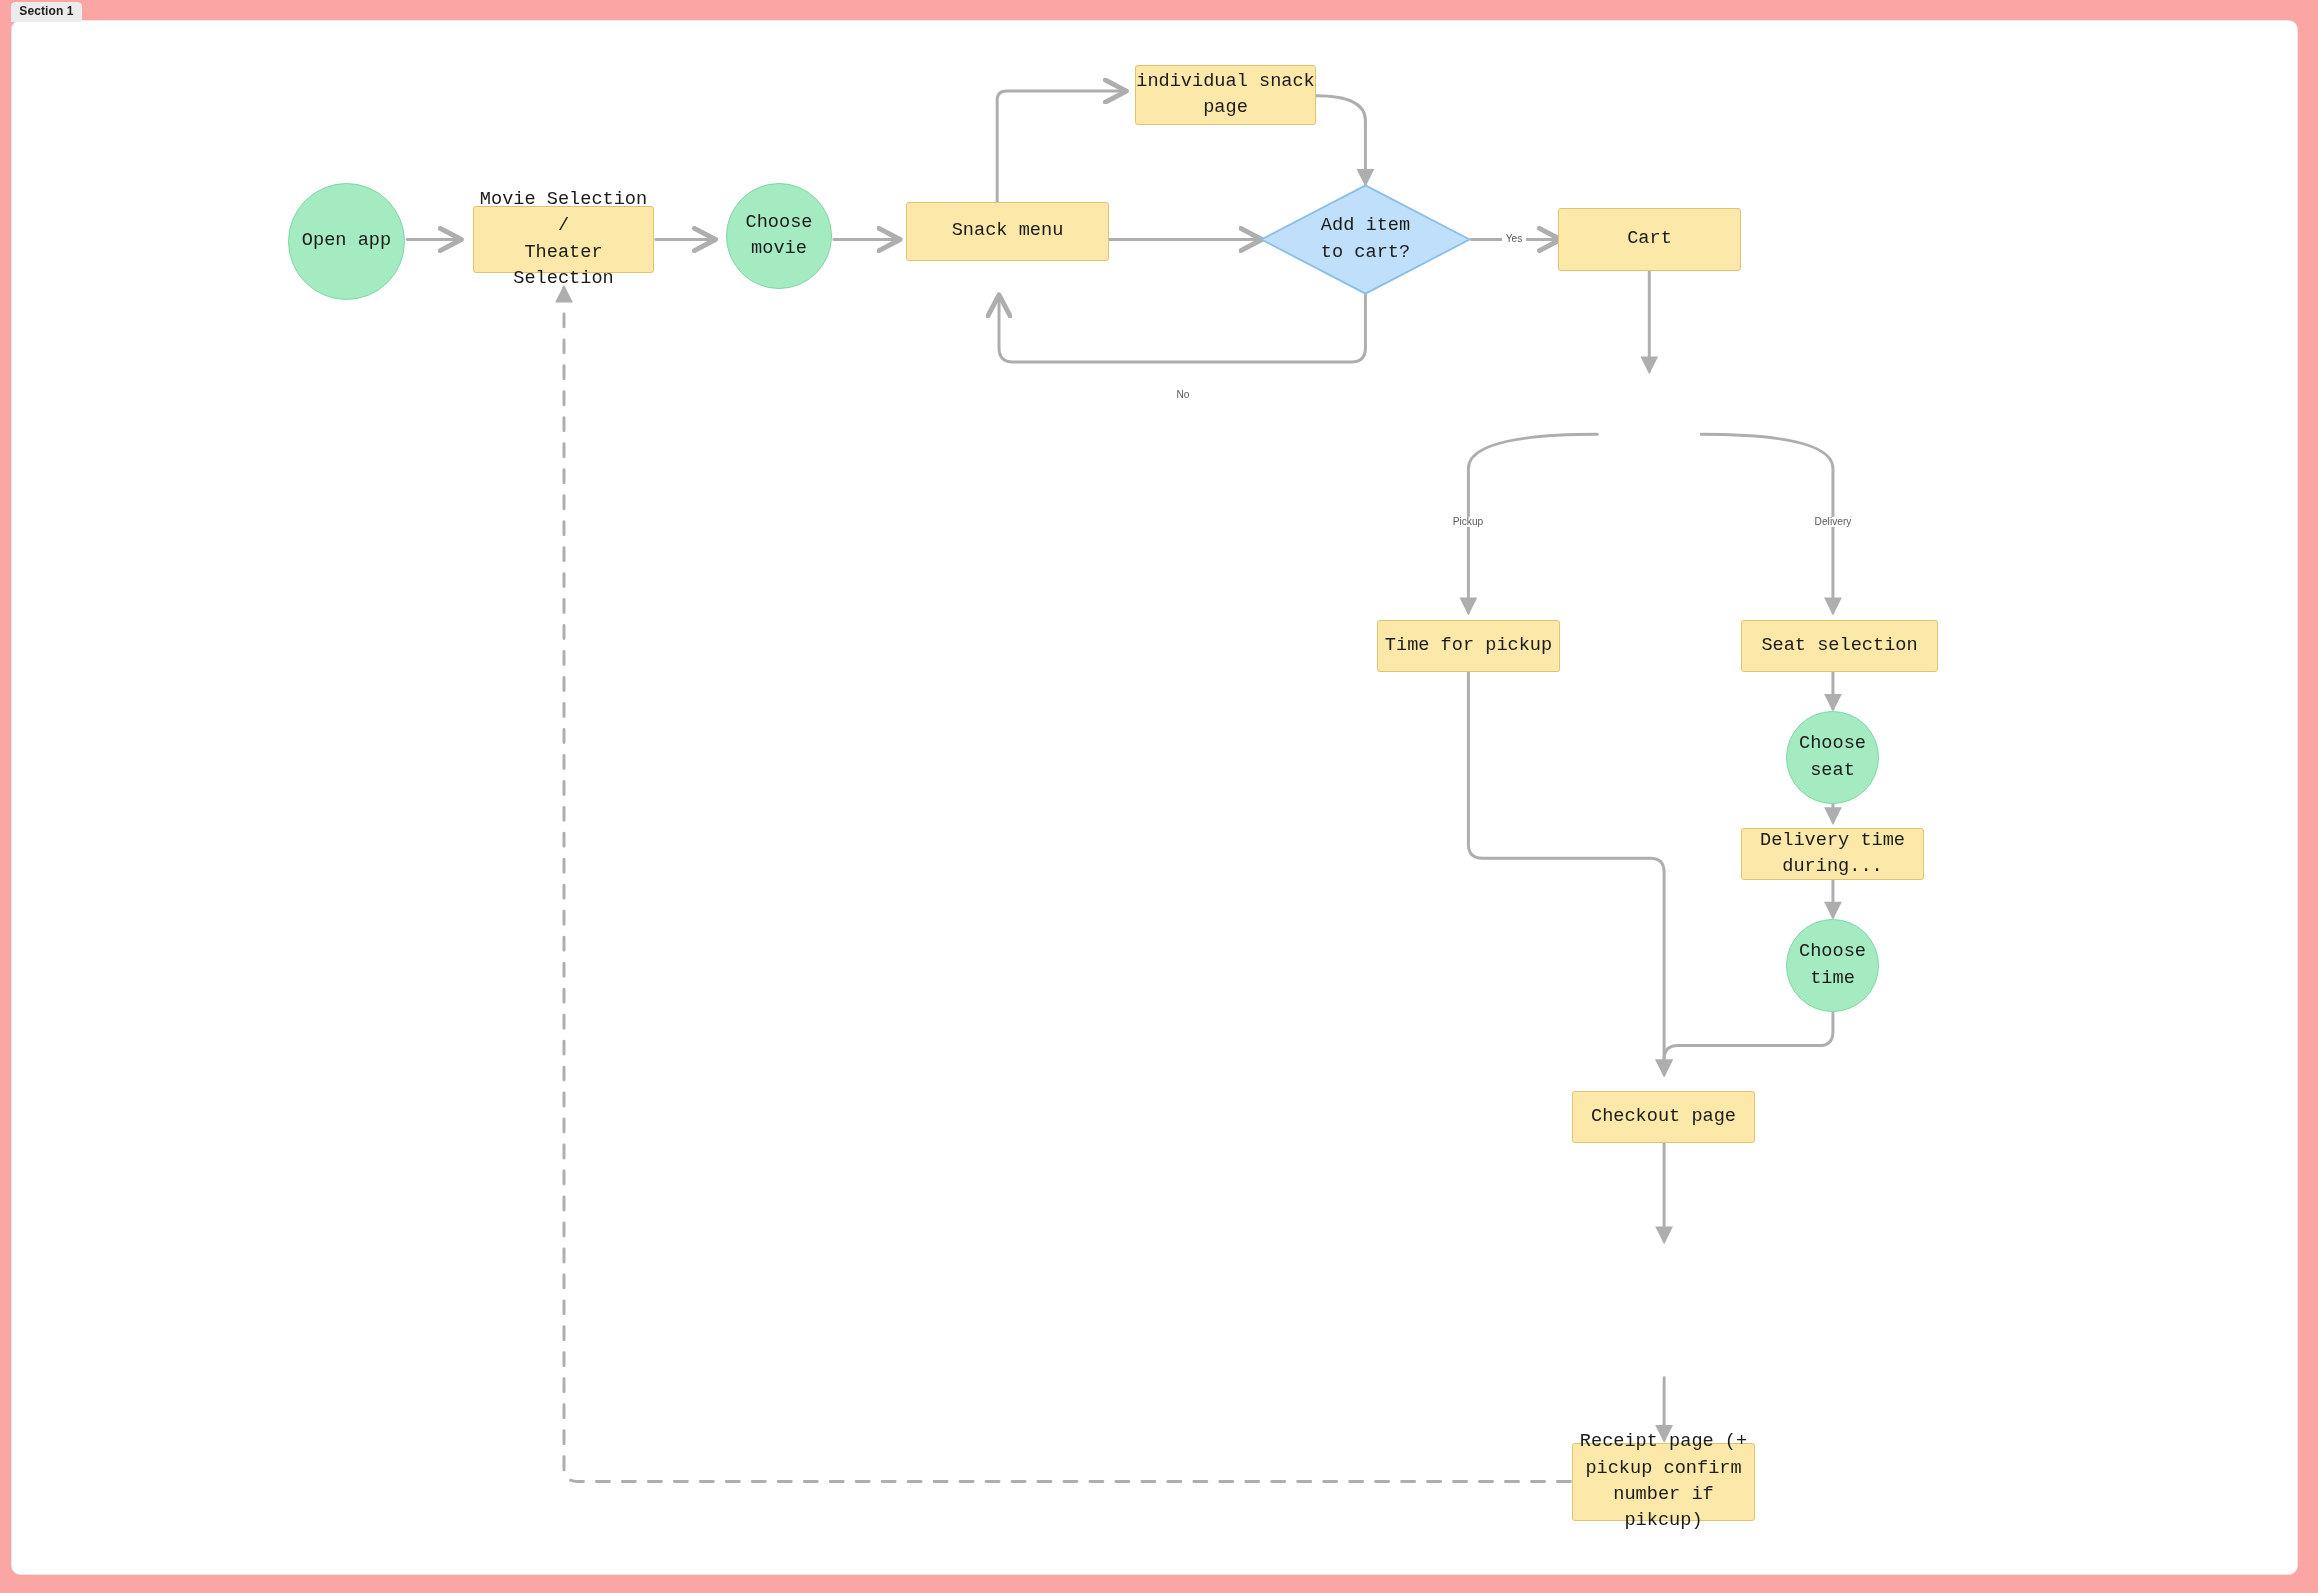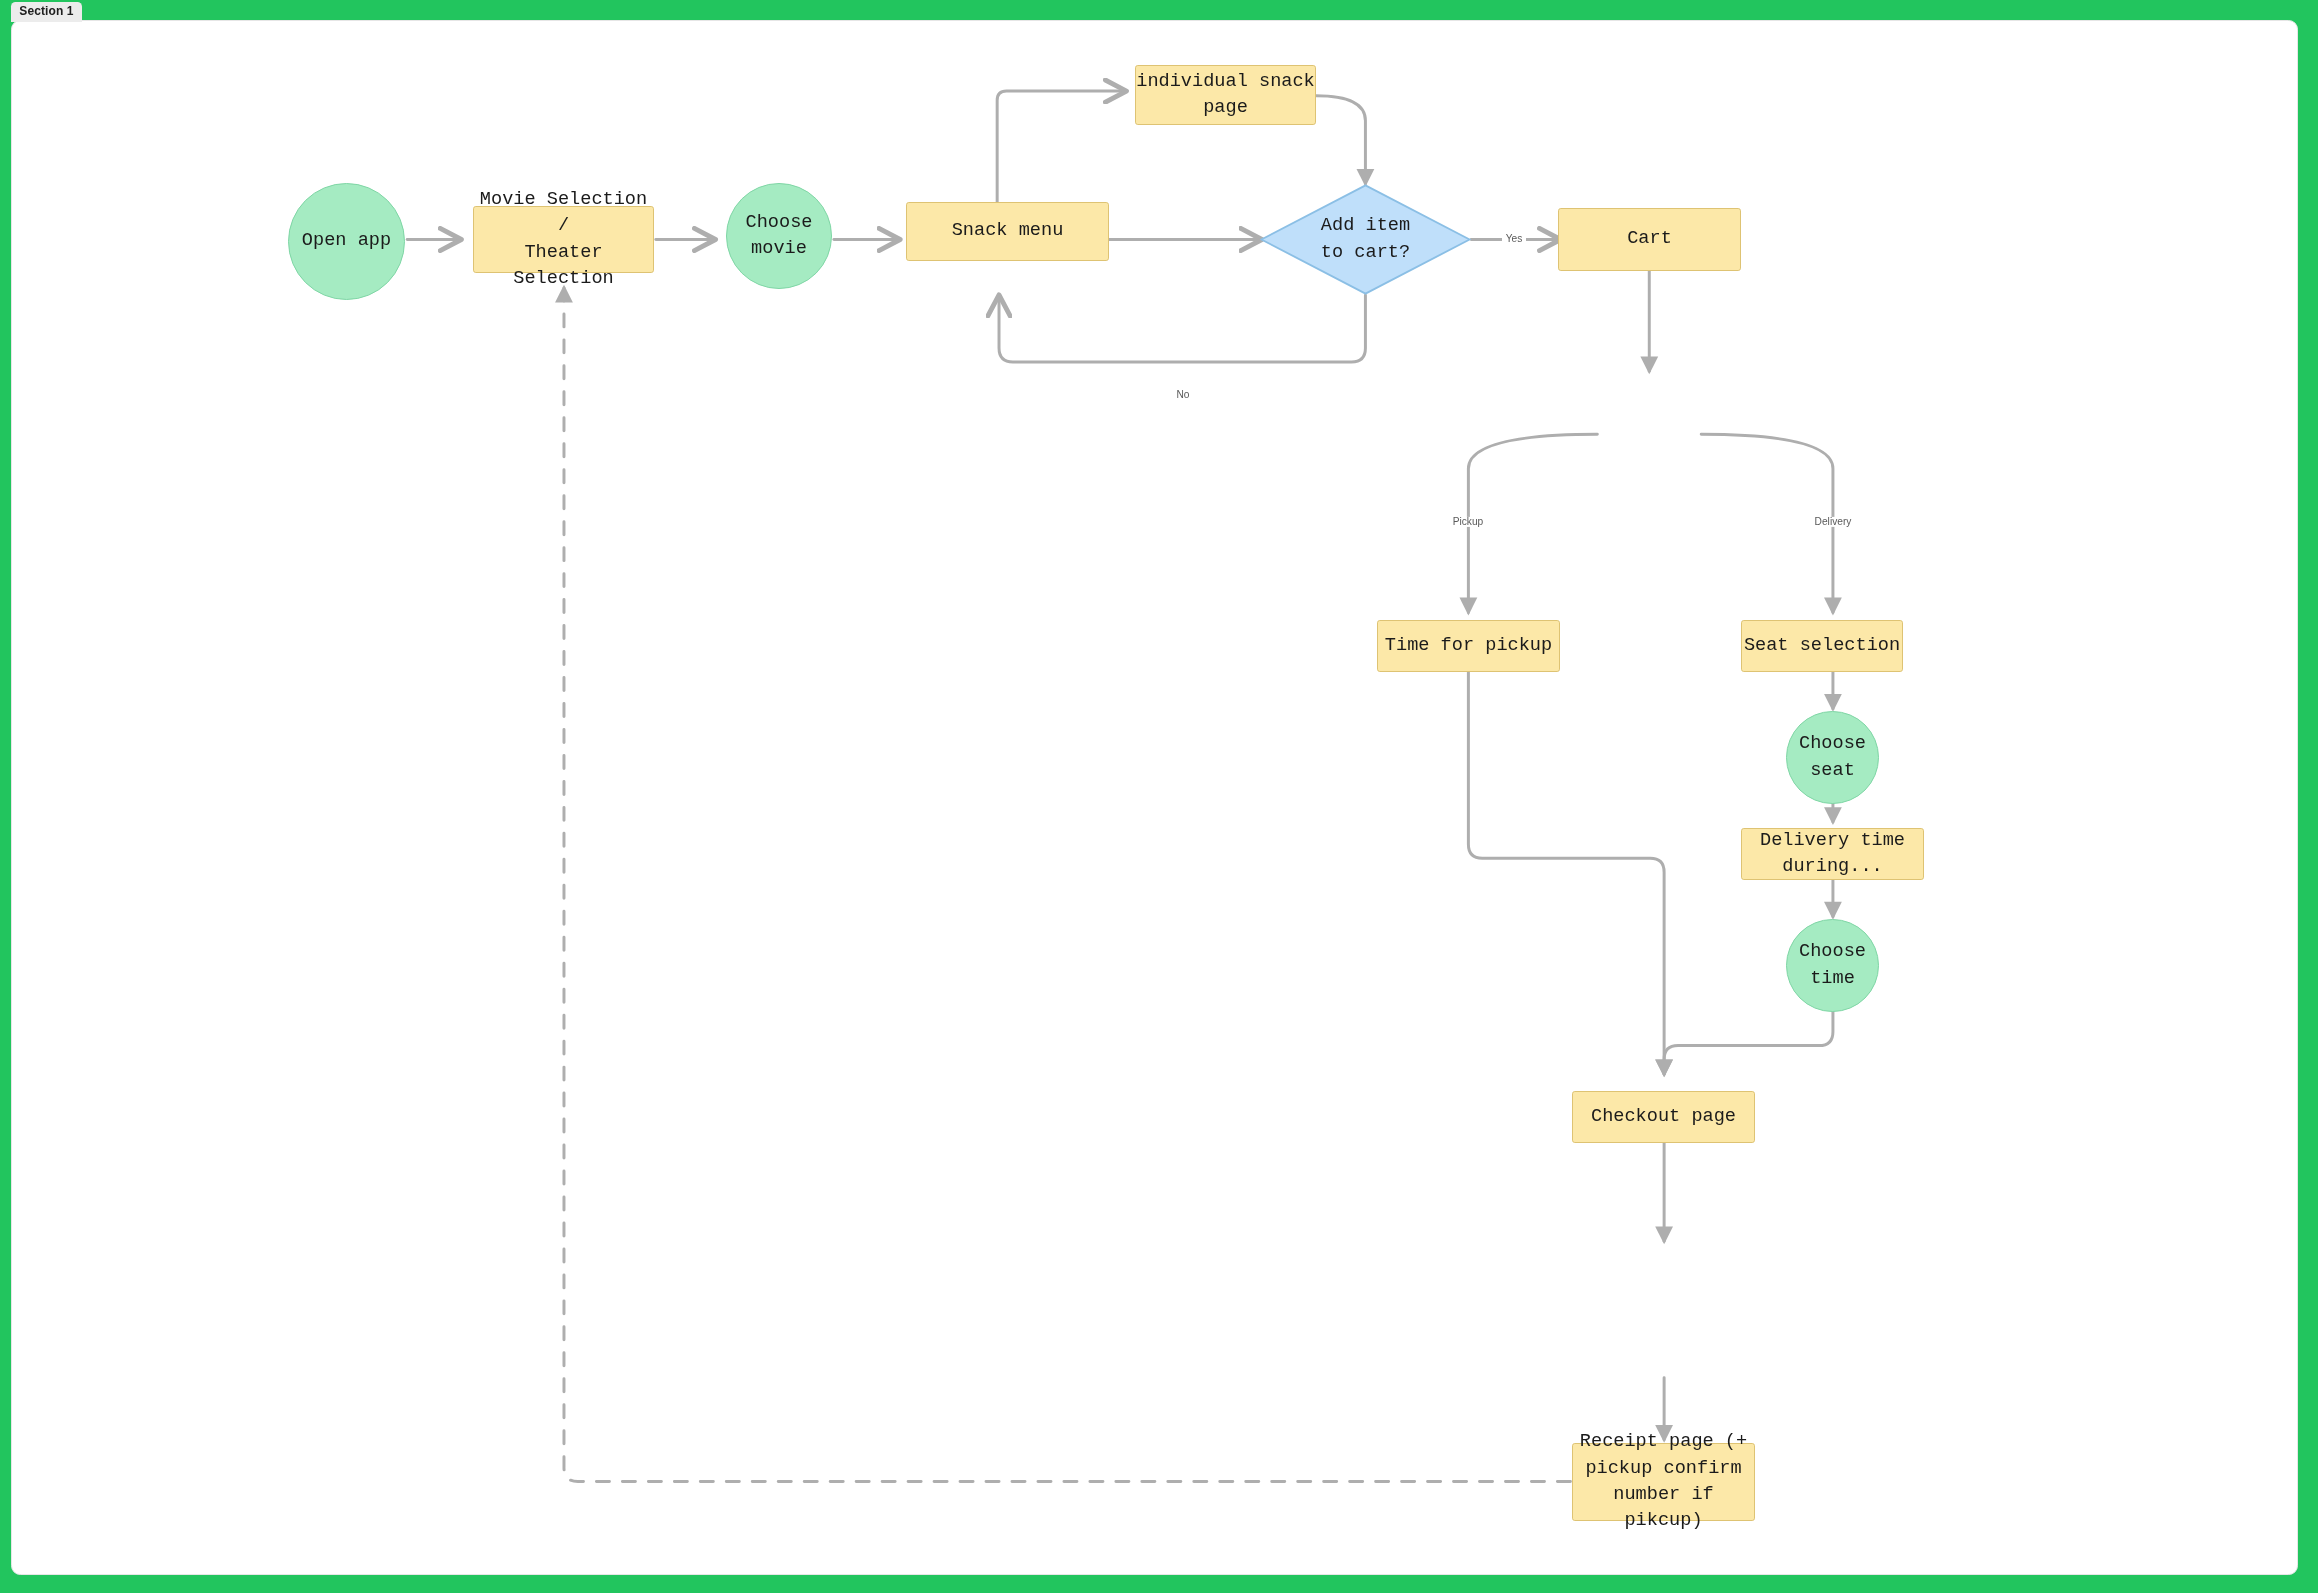--- a/index.html
+++ b/index.html
@@ -6,21 +6,21 @@
   html, body {
     margin: 0;
     padding: 0;
     background: #ffffff;
     font-family: "Liberation Sans", sans-serif;
   }
   #app {
     position: relative;
     width: 2319px;
     height: 1594px;
-    background: #22c55e;
+    background: #fca5a5;
     overflow: hidden;
   }
 
   
   .section-tab {
     position: absolute;
     left: 11px;
     top: 1.9px;
     background: #ececec;
     color: #202020;
@@ -207,21 +207,21 @@
 
   <div class="node process" style="left:1558px; top:208px; width:183px; height:63px;">
     <span class="label">Cart</span>
   </div>
 
 
   <div class="node process" style="left:1377px; top:620px; width:183px; height:52px;">
     <span class="label">Time for pickup</span>
   </div>
 
-  <div class="node process" style="left:1741px; top:620px; width:162px; height:52px;">
+  <div class="node process" style="left:1741px; top:620px; width:197px; height:52px;">
     <span class="label">Seat selection</span>
   </div>
 
   <div class="node terminator" style="left:1786px; top:711px; width:93px; height:93px;">
     <span class="label">Choose
 seat</span>
   </div>
 
   <div class="node process" style="left:1741px; top:828px; width:183px; height:52px;">
     <span class="label">Delivery time during...</span>

